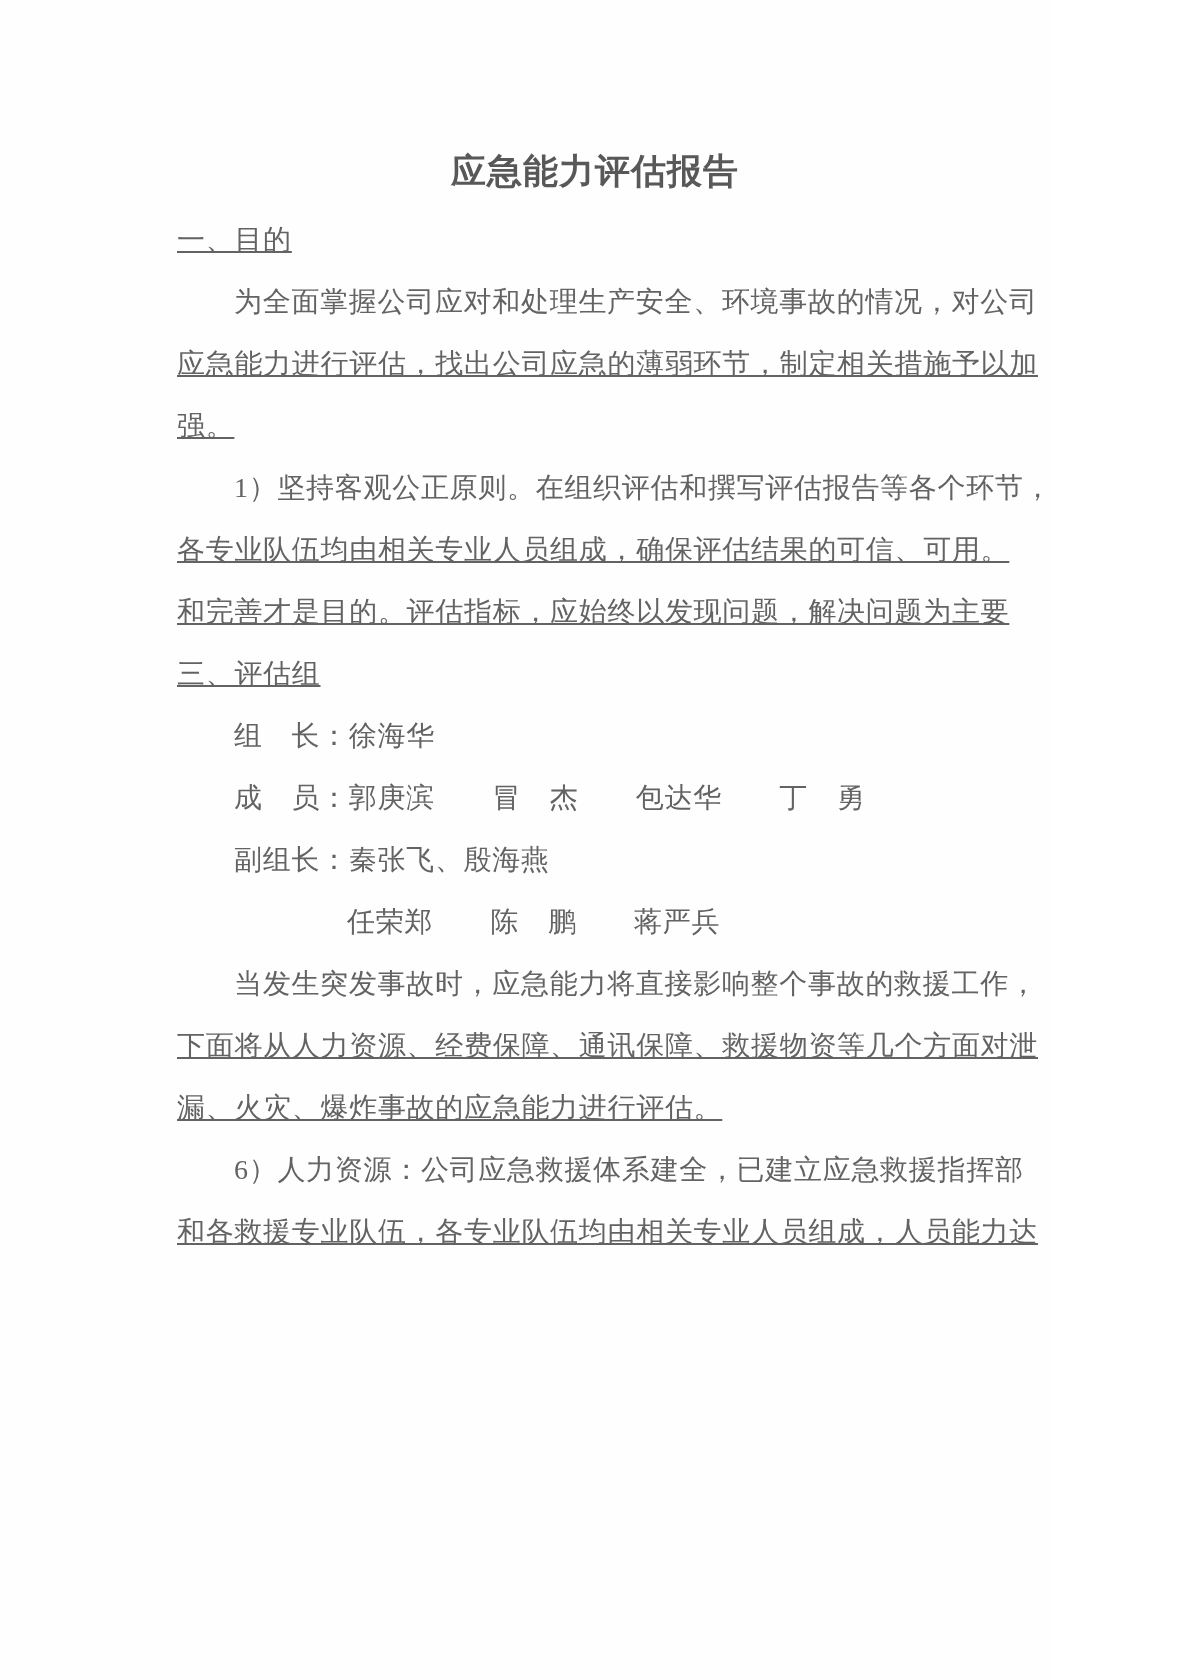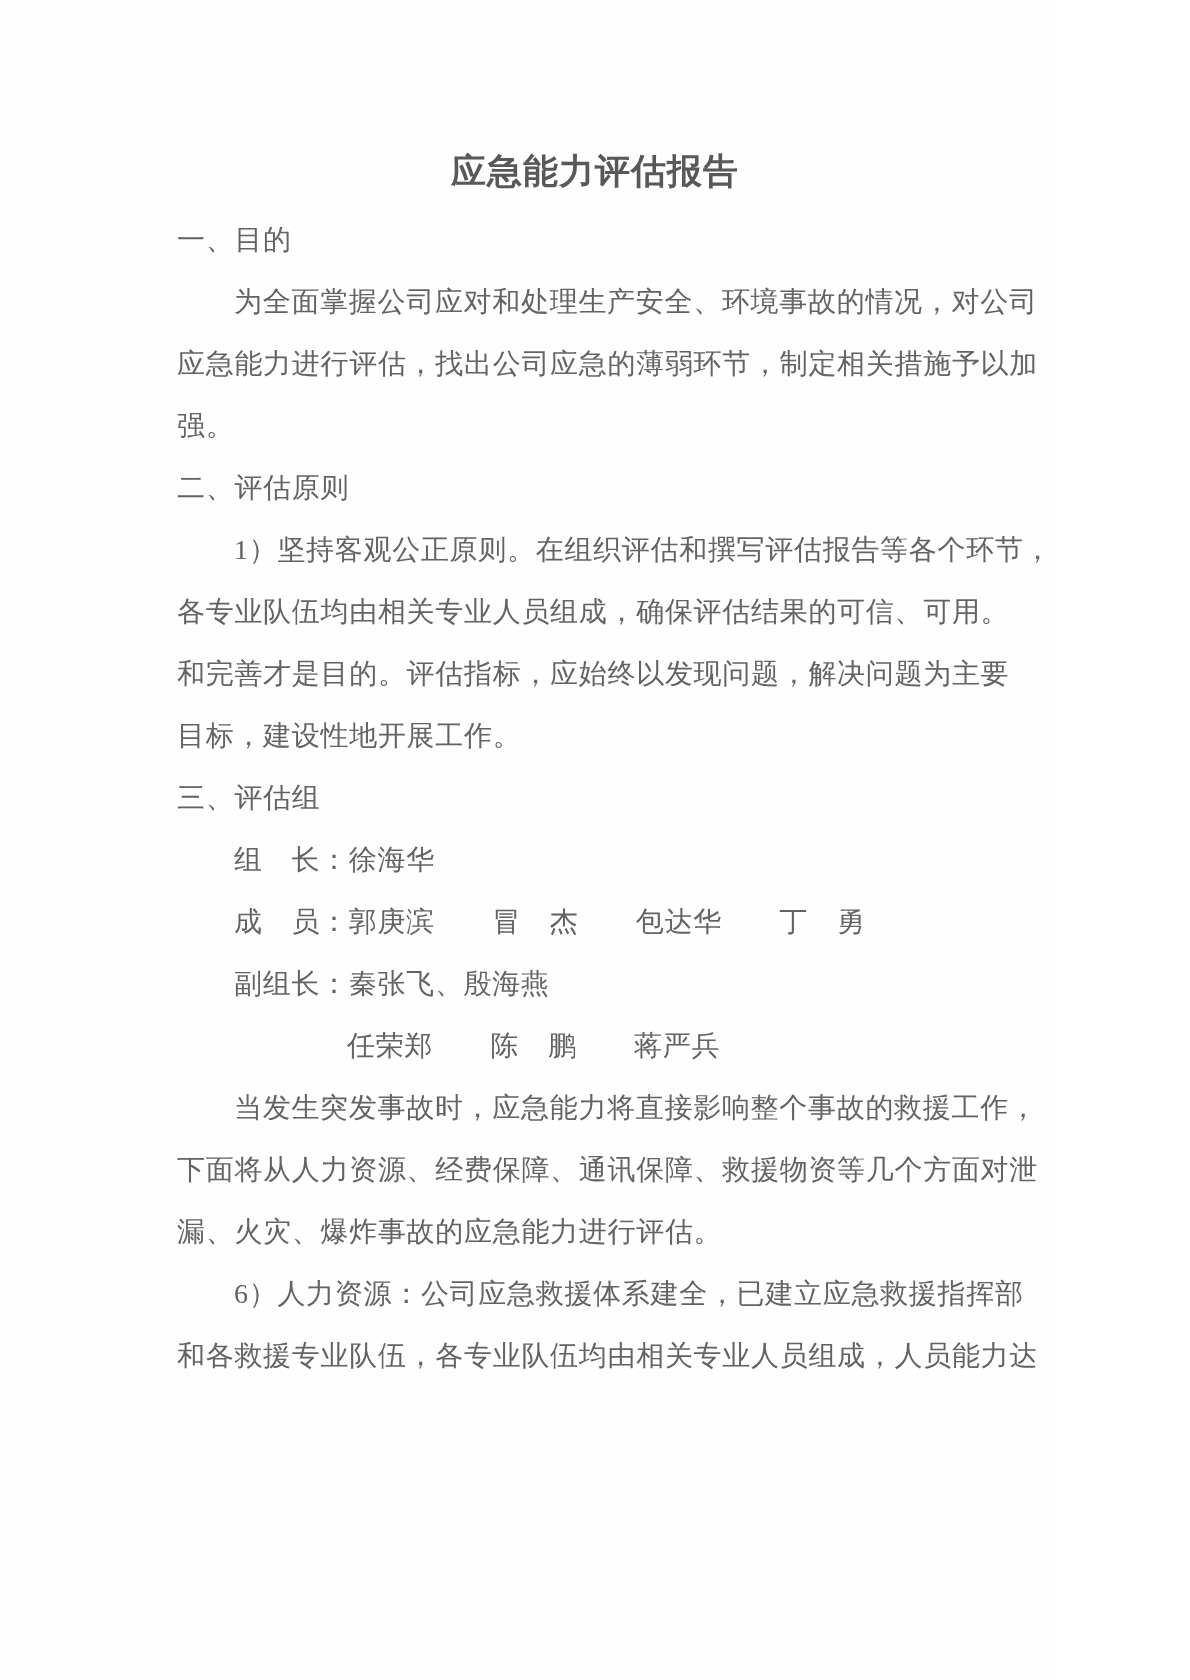--- a/index.html
+++ b/index.html
@@ -37,39 +37,37 @@
     color: #636363;
   }
   .line {
     height: 62px;
     line-height: 62px;
     font-size: 28px;
     letter-spacing: 0.7px;
     white-space: pre;
     font-weight: 400;
   }
-  .indent-0 { padding-left: 0; }
+  .indent-0 { padding-left: 0; text-decoration: underline; }
   .indent-2 { padding-left: 57px; }
   .indent-6 { padding-left: 170px; }
 </style>
 </head>
 <body>
 
 <div class="page">
   <div class="doc-title">应急能力评估报告</div>
   <div class="doc-body">
       <div class="line indent-0">一、目的</div>
       <div class="line indent-2">为全面掌握公司应对和处理生产安全、环境事故的情况，对公司</div>
       <div class="line indent-0">应急能力进行评估，找出公司应急的薄弱环节，制定相关措施予以加</div>
       <div class="line indent-0">强。</div>
-      <div class="line indent-0">二、评估原则</div>
       <div class="line indent-2">1）坚持客观公正原则。在组织评估和撰写评估报告等各个环节，</div>
       <div class="line indent-0">各专业队伍均由相关专业人员组成，确保评估结果的可信、可用。</div>
       <div class="line indent-0">和完善才是目的。评估指标，应始终以发现问题，解决问题为主要</div>
-      <div class="line indent-0">目标，建设性地开展工作。</div>
       <div class="line indent-0">三、评估组</div>
       <div class="line indent-2">组　长：徐海华</div>
       <div class="line indent-2">成　员：郭庚滨　　冒　杰　　包达华　　丁　勇</div>
       <div class="line indent-2">副组长：秦张飞、殷海燕</div>
       <div class="line indent-6">任荣郑　　陈　鹏　　蒋严兵</div>
       <div class="line indent-2">当发生突发事故时，应急能力将直接影响整个事故的救援工作，</div>
       <div class="line indent-0">下面将从人力资源、经费保障、通讯保障、救援物资等几个方面对泄</div>
       <div class="line indent-0">漏、火灾、爆炸事故的应急能力进行评估。</div>
       <div class="line indent-2">6）人力资源：公司应急救援体系建全，已建立应急救援指挥部</div>
       <div class="line indent-0">和各救援专业队伍，各专业队伍均由相关专业人员组成，人员能力达</div>

